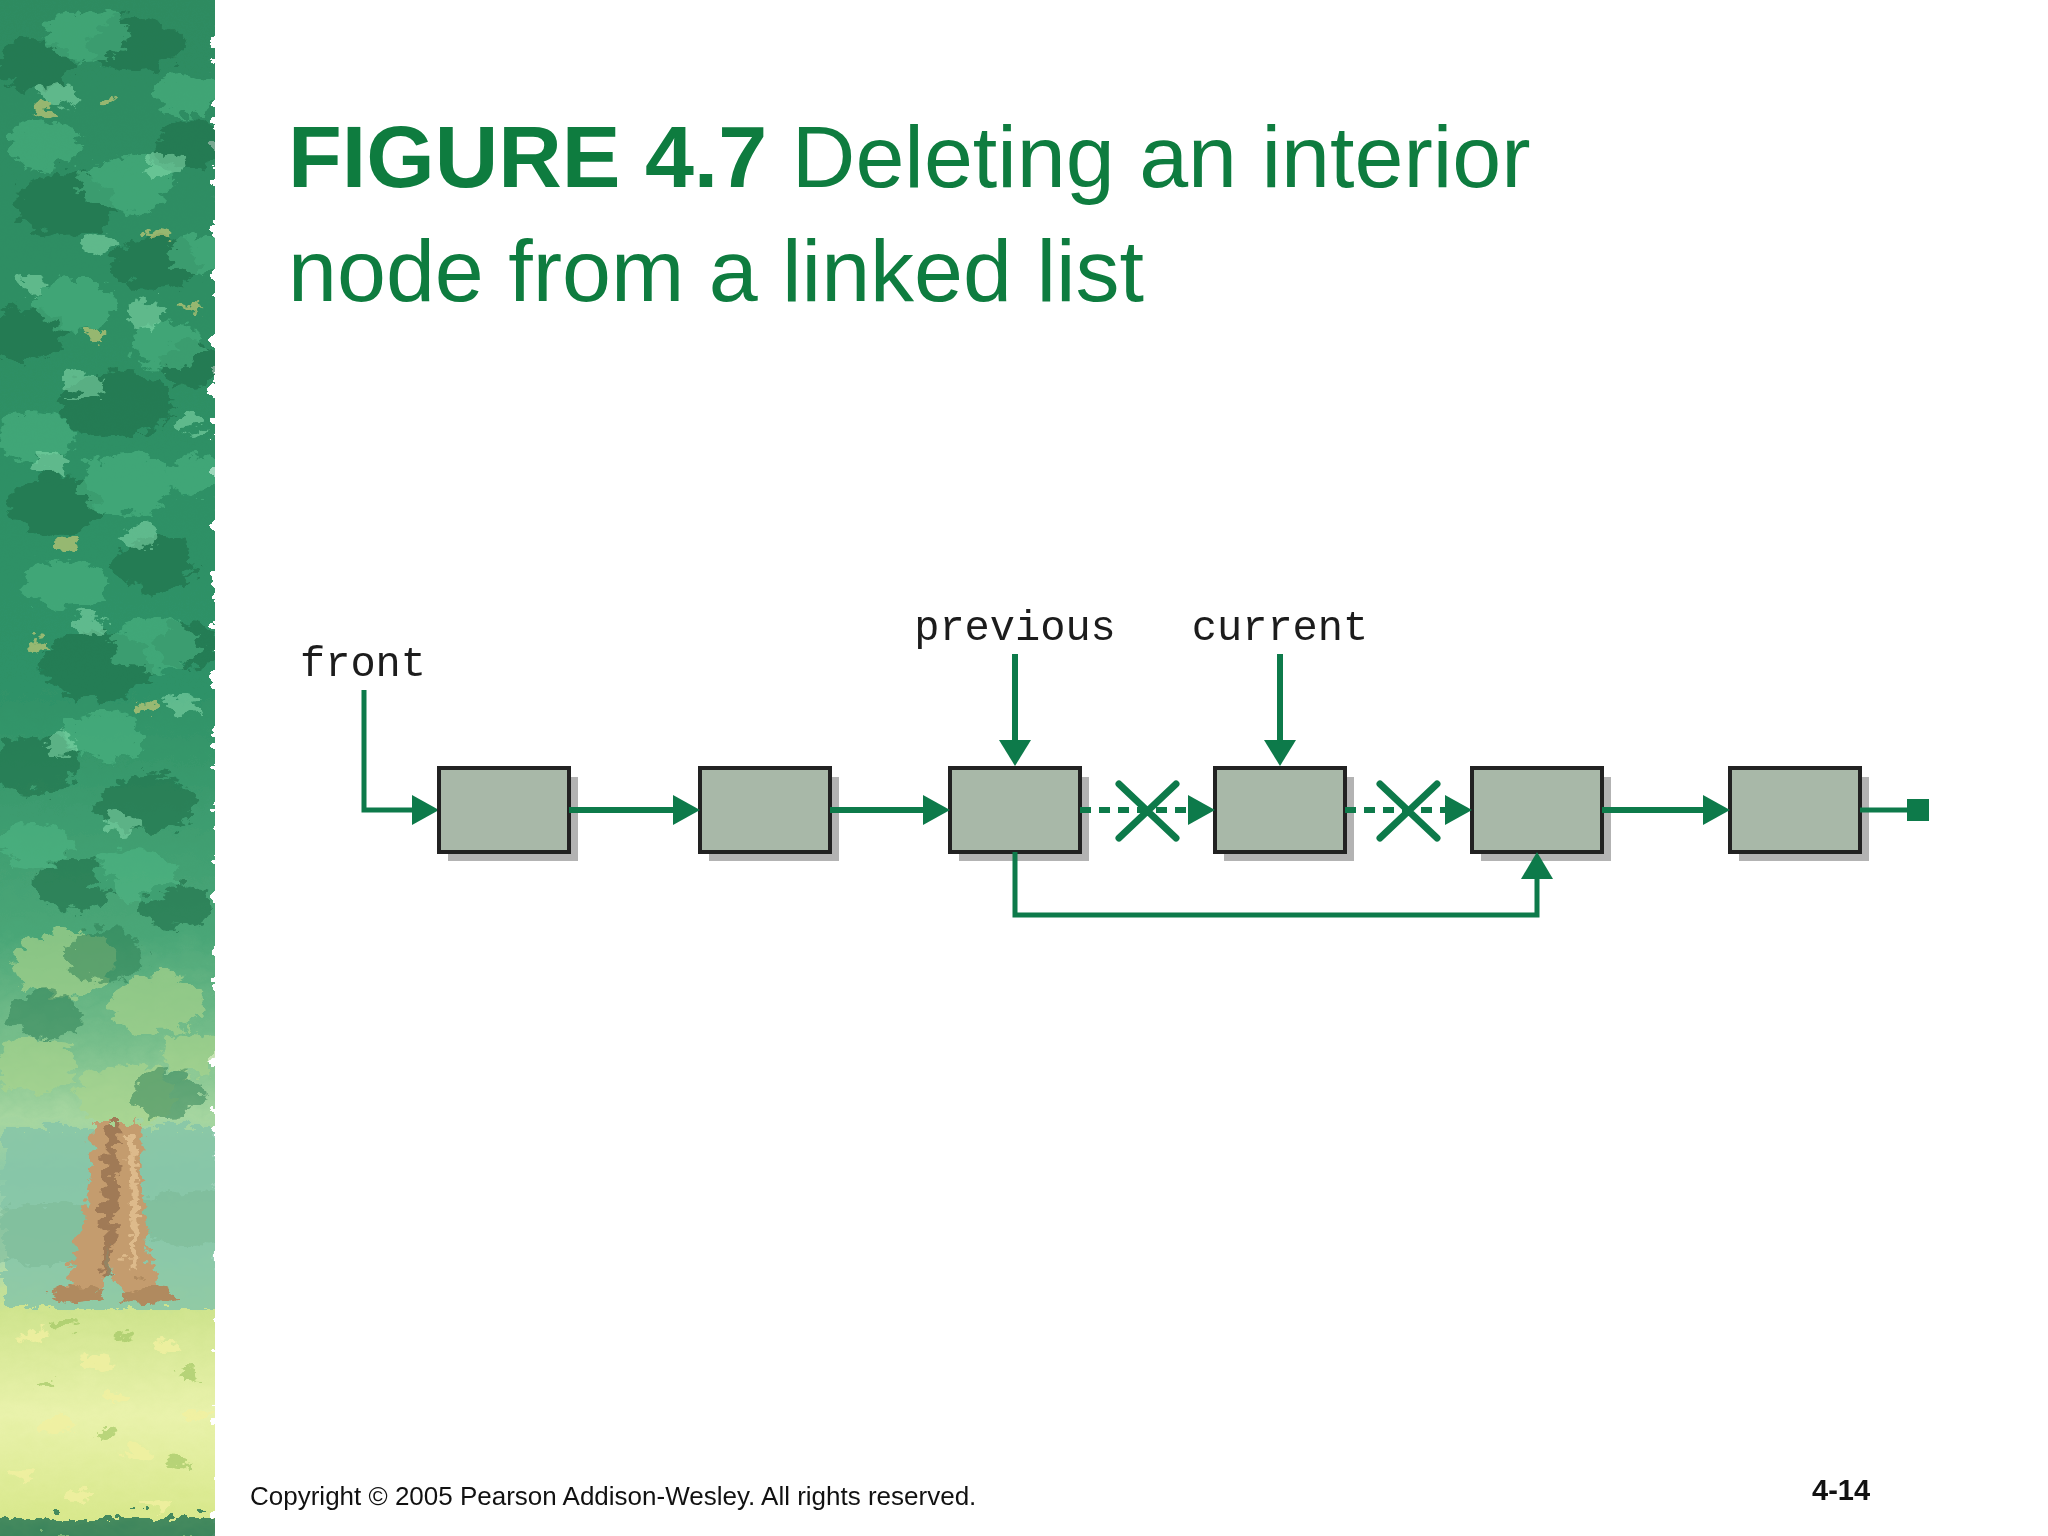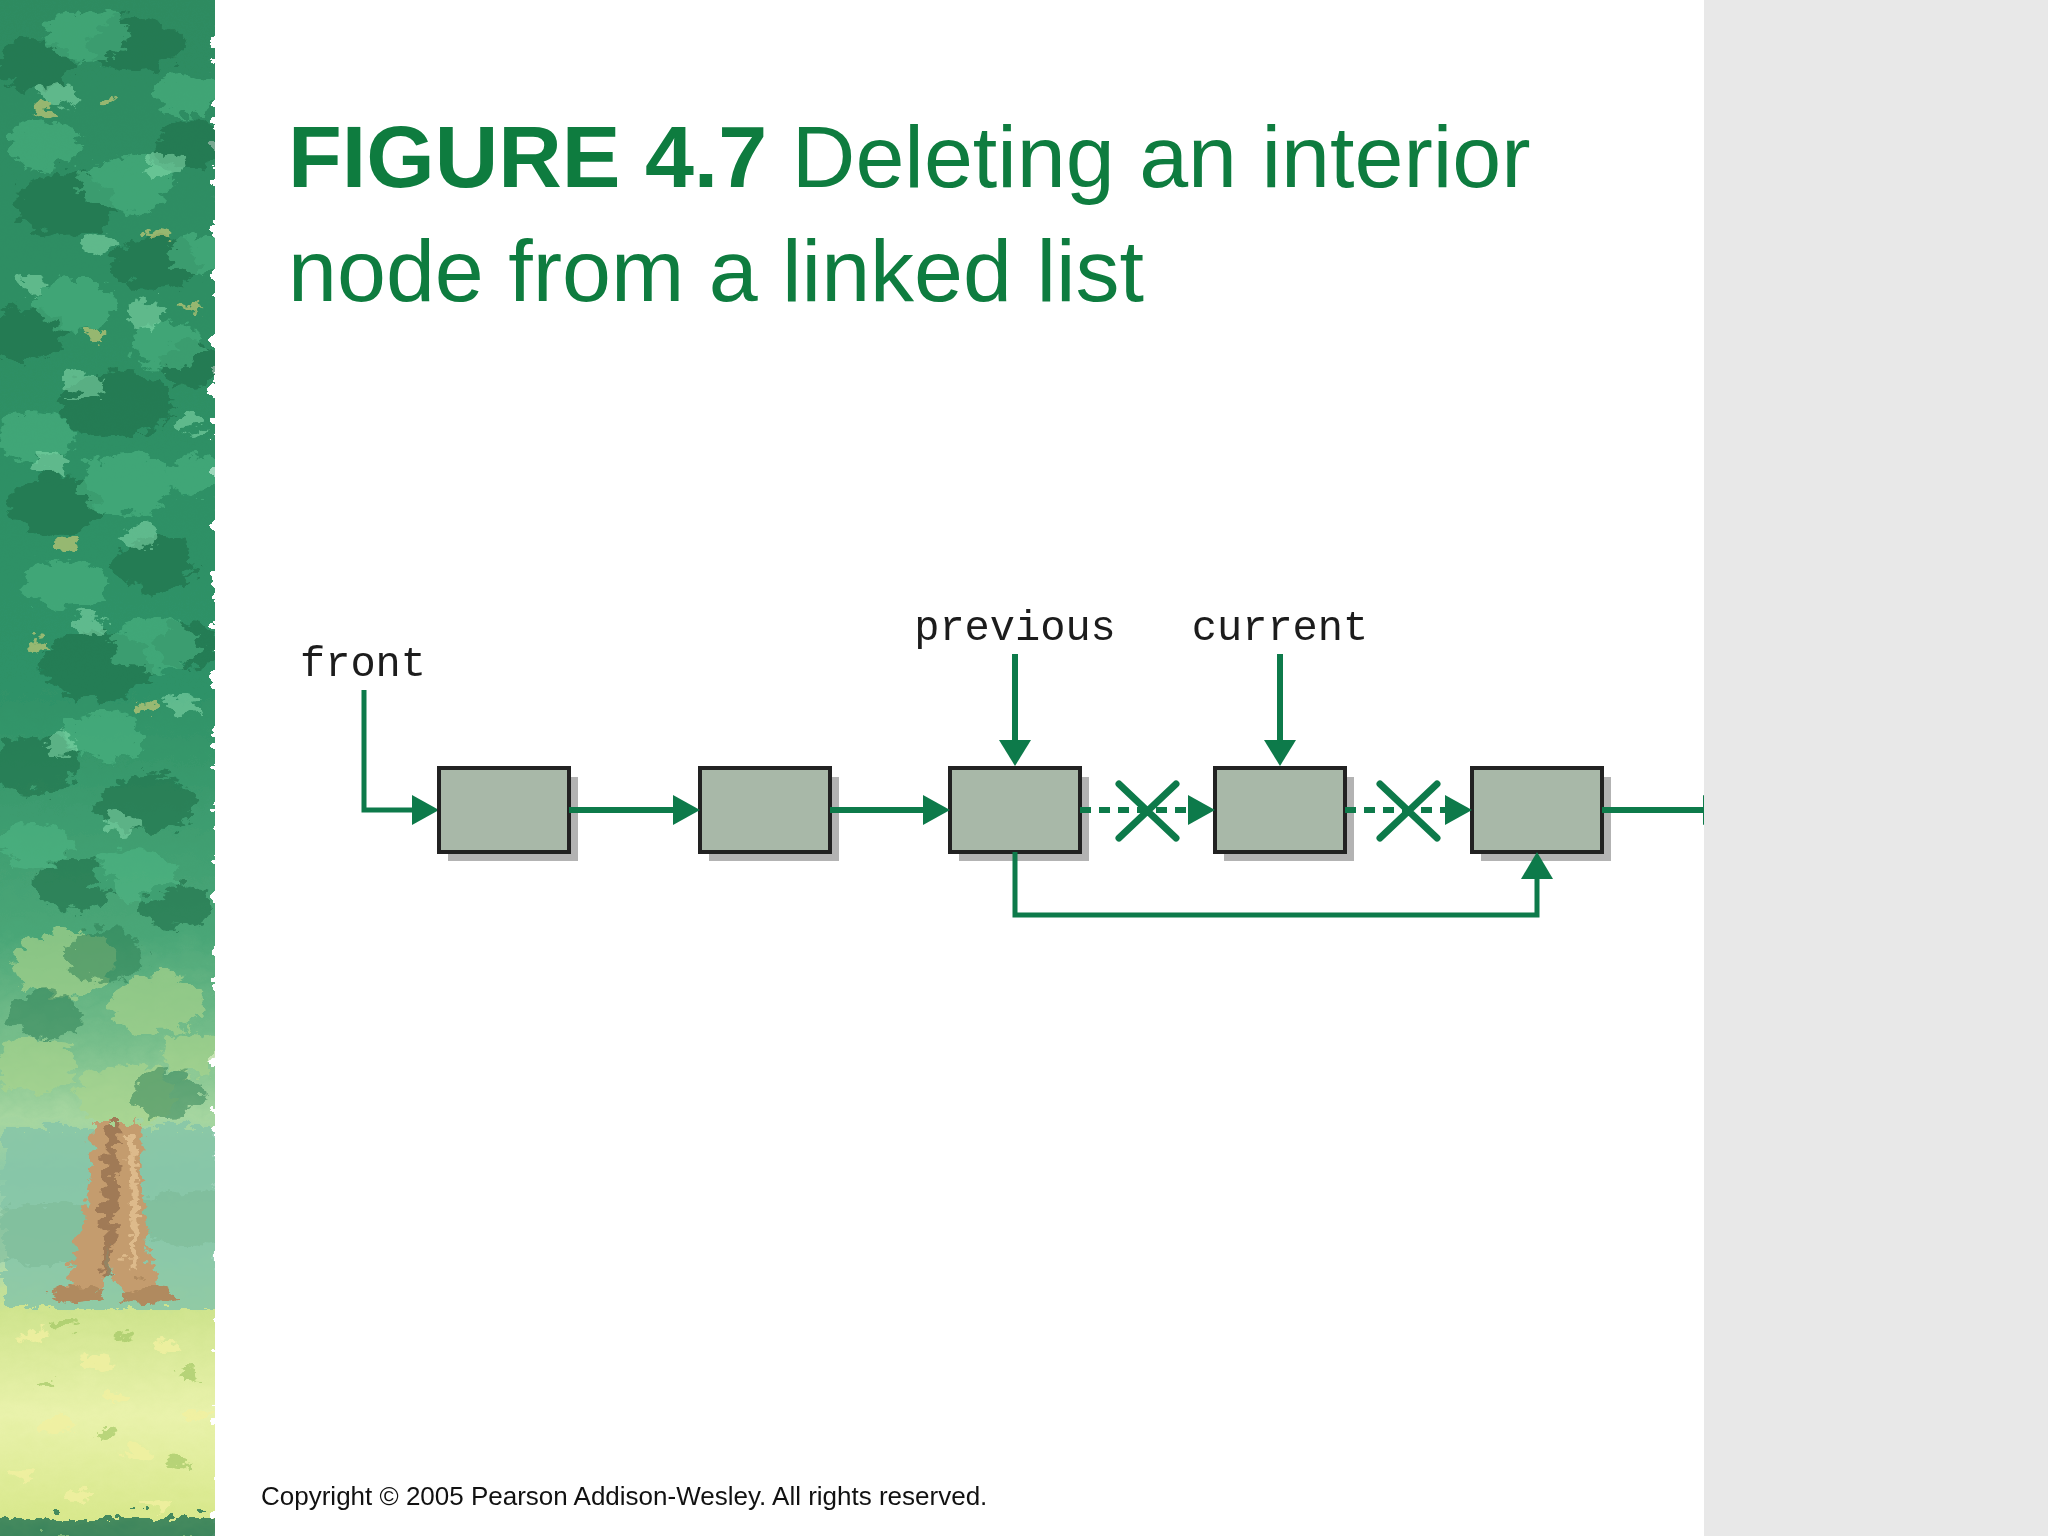--- a/index.html
+++ b/index.html
@@ -8,21 +8,21 @@
     --node_fill:#a8b8a8;
     --node_border:#222222;
     --node_shadow:#b3b3b3;
     --label_black:#1c1c1c;
     --footer_black:#111111;
     --slide_bg:#ffffff;
   }
   html,body{margin:0;padding:0;background:#e8e8e8;}
   .slide{
     position:relative;
-    width:1704px;height:1536px;
+    width:2048px;height:1536px;
     background:var(--slide_bg);
     overflow:hidden;
     font-family:"Liberation Sans", sans-serif;
   }
   .tree-strip{
     position:absolute;left:0;top:0;
     width:215px;height:1536px;
     display:block;
   }
   .title{
@@ -49,21 +49,21 @@
   .diagram .mid{text-anchor:middle;}
   .aline{stroke:var(--arrow_green);stroke-width:6;fill:none;}
   .aline-thin{stroke:var(--arrow_green);stroke-width:5;fill:none;}
   .adash{stroke:var(--arrow_green);stroke-width:6;fill:none;stroke-dasharray:11 8;}
   .ahead{fill:var(--arrow_green);stroke:none;}
   .xmark{stroke:var(--arrow_green);stroke-width:7;stroke-linecap:round;fill:none;}
   .node-box{fill:var(--node_fill);stroke:var(--node_border);stroke-width:4;}
   .node-shadow{fill:var(--node_shadow);stroke:none;}
   .terminator{fill:var(--arrow_green);stroke:none;}
   .copyright{
-    position:absolute;left:261px;top:1481px;
+    position:absolute;left:250px;top:1481px;
     font-size:26px;color:var(--footer_black);
   }
   .page-number{
     position:absolute;left:1812px;top:1474px;
     font-size:29px;font-weight:700;color:var(--footer_black);
   }
 </style>
 </head>
 <body>
 

